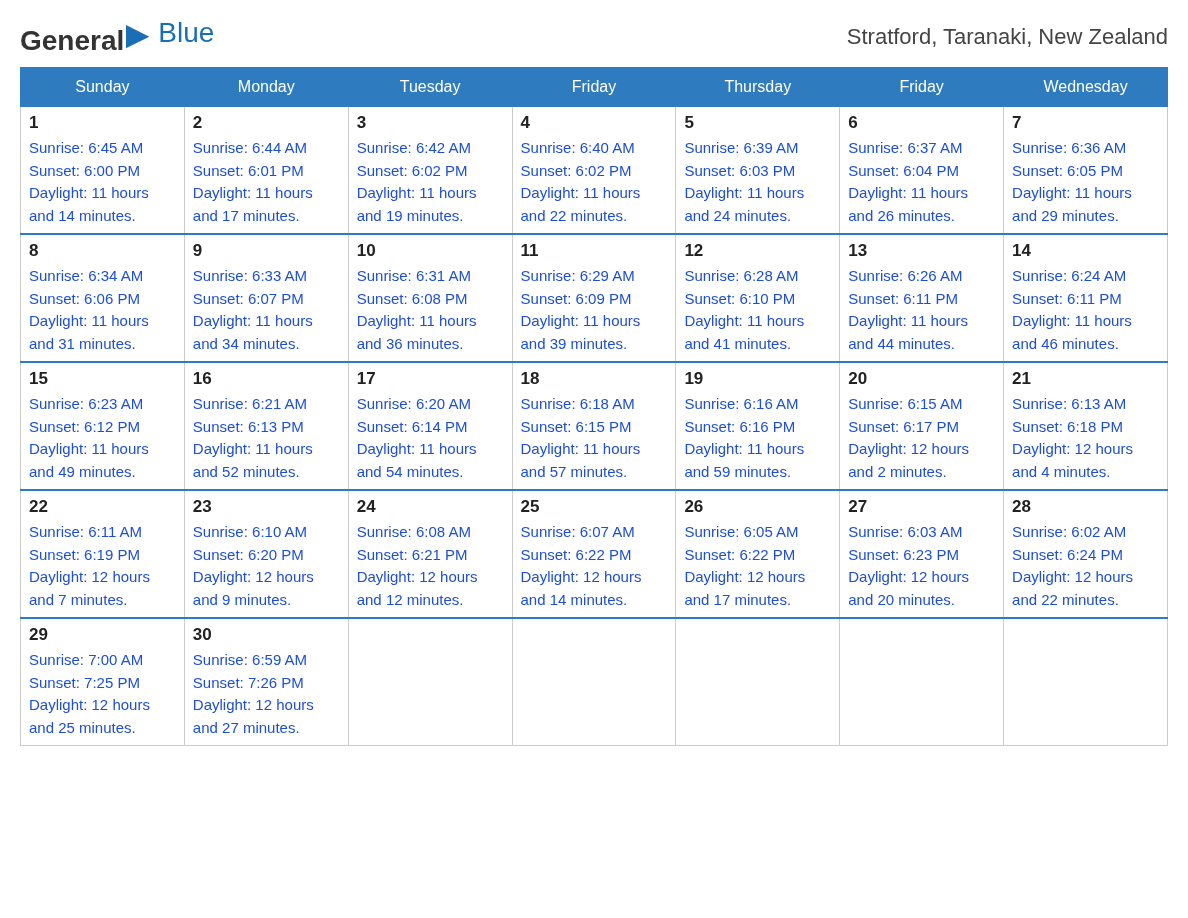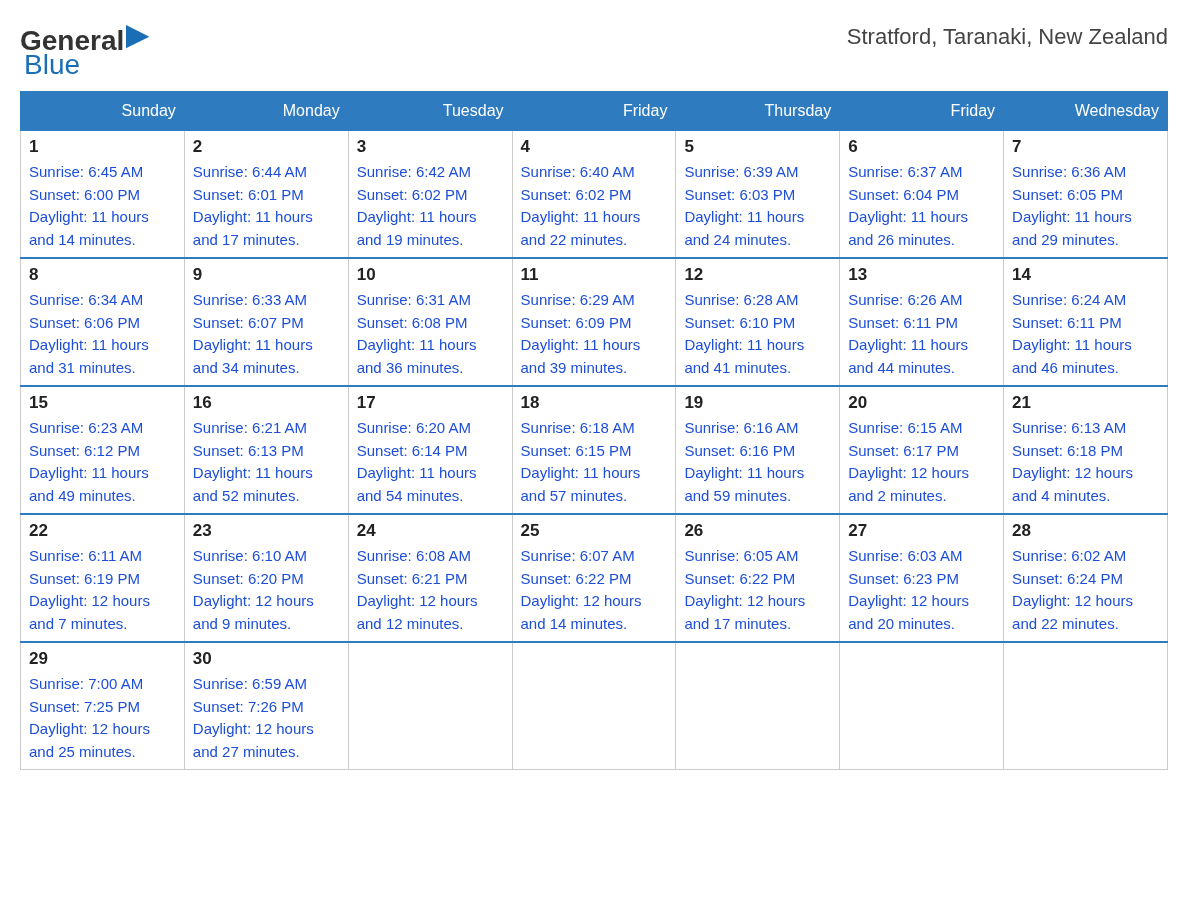--- a/index.html
+++ b/index.html
@@ -35,21 +35,21 @@
       width: 100%;
       border-collapse: collapse;
       margin-top: 8px;
     }
     .calendar-table th {
       background-color: #2e7bbf;
       color: #fff;
       font-size: 16px;
       font-weight: normal;
       padding: 10px 8px;
-      text-align: right;
+      text-align: center;
       border: 1px solid #2e7bbf;
     }
     .calendar-table td {
       vertical-align: top;
       border: 1px solid #ccc;
       padding: 6px 8px;
       width: 14.28%;
       min-height: 90px;
     }
     .day-number {
@@ -68,21 +68,21 @@
       background: #fff;
     }
     .row-separator td {
       border-top: 2px solid #2e7bbf;
     }
   </style>
 </head>
 <body>
 
 <div class="header-area">
-    <div style="display:flex;flex-direction:column;align-items:flex-start;padding-top:5px;">
+    <div style="display:flex;flex-direction:row;align-items:flex-start;padding-top:5px;">
       <div style="display:flex;align-items:center;">
         <span style="font-size:28px;font-weight:bold;color:#333;">General</span>
         <svg viewBox="0 0 24 24" width="28" height="28" style="margin-left:2px;margin-top:-4px;">
           <polygon points="0,0 20,10 0,20" fill="#1a6eb5"></polygon>
         </svg>
       </div>
       <span style="font-size:28px;font-weight:normal;color:#1a6eb5;margin-top:-8px;margin-left:4px;">Blue</span>
     </div>
     <div class="title-area">
       <div class="location-subtitle">Stratford, Taranaki, New Zealand</div>

